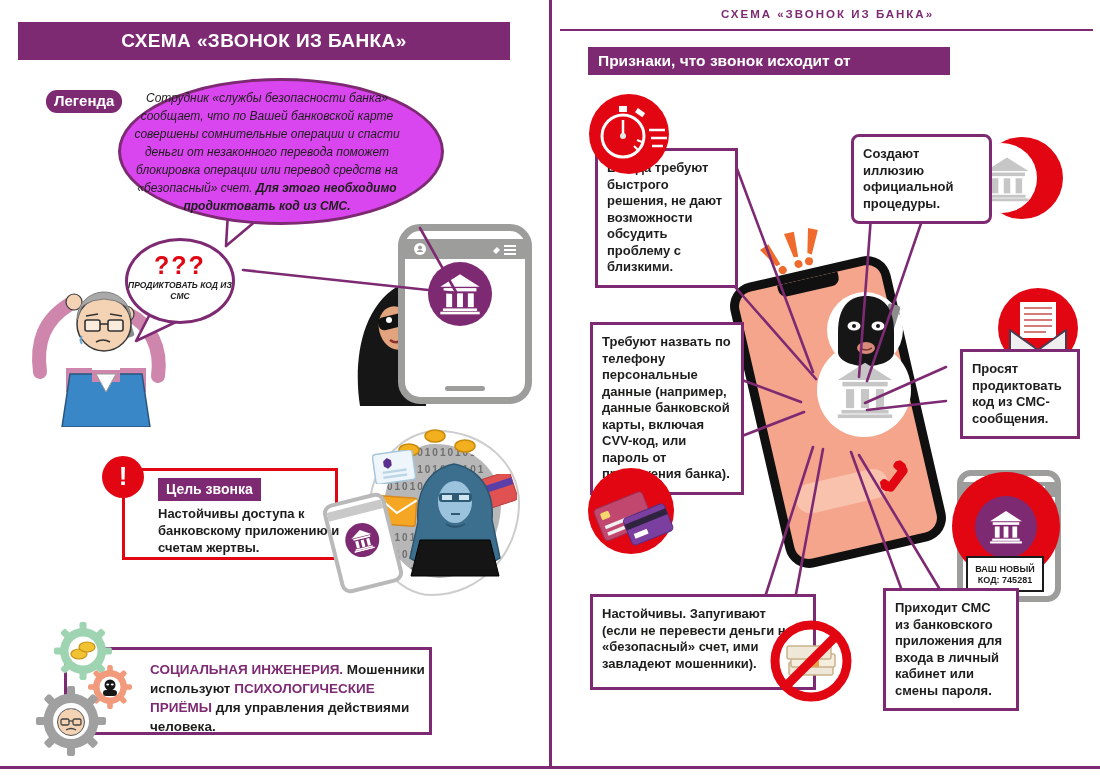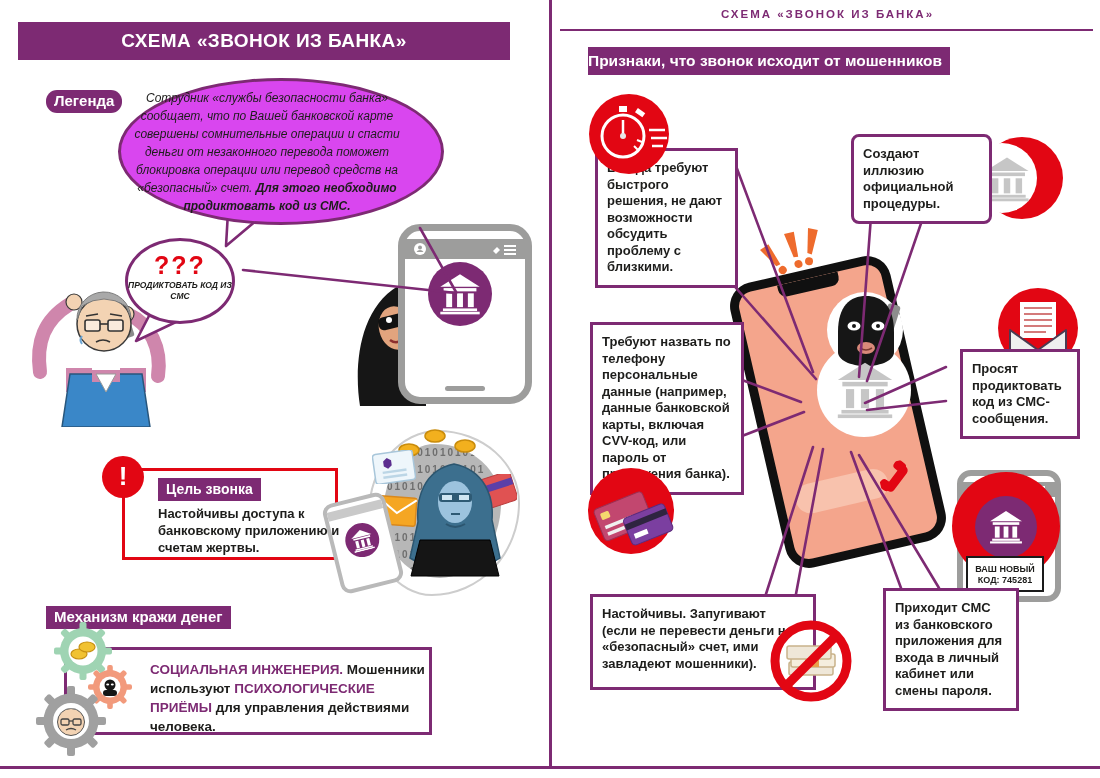--- a/index.html
+++ b/index.html
@@ -58,21 +58,21 @@
               border-radius:22px;background:#fff;z-index:12;box-sizing:border-box;}
   .pl-bar{position:absolute;left:0;top:8px;width:120px;height:20px;background:var(--frame);}
   .pl-home{position:absolute;left:40px;bottom:6px;width:40px;height:5px;border-radius:3px;background:var(--frame);}
   .purple-circ{background:var(--purple);}
 
   
   .r-header{left:560px;top:8px;width:535px;text-align:center;color:var(--purple);
             font-weight:bold;font-size:11.5px;letter-spacing:2px;z-index:30;}
   .r-line{left:560px;top:29px;width:533px;height:2px;background:var(--purple);z-index:30;}
   .r-banner{left:588px;top:47px;width:362px;height:28px;font-size:15.5px;line-height:28px;
-            box-sizing:border-box;z-index:30;position:absolute;}
+            padding-left:10px;box-sizing:border-box;z-index:30;position:absolute;}
   .c1{left:595px;top:148px;width:143px;min-height:132px;}
   .c2{left:590px;top:322px;width:154px;min-height:148px;}
   .c3{left:590px;top:594px;width:226px;min-height:96px;}
   .c4{left:851px;top:134px;width:141px;min-height:70px;border-radius:8px;}
   .c5{left:944px;top:349px;width:120px;min-height:82px;margin-left:16px;}
   .c6{left:883px;top:588px;width:136px;min-height:116px;}
   .cphone{left:756px;top:266px;width:164px;height:292px;background:#101010;border-radius:24px;
           transform:rotate(-13deg);z-index:10;}
   .cphone-screen{position:absolute;left:9px;top:9px;right:9px;bottom:9px;
                  background:var(--salmon);border-radius:15px;overflow:hidden;}
@@ -223,21 +223,20 @@
 
   <div class="abs" style="left:331px;top:497px;width:64px;height:92px;transform:rotate(-14deg);
        background:#fff;border:4px solid #b9b9b9;border-radius:10px;z-index:13;box-sizing:border-box">
     <div style="position:absolute;left:0;top:4px;width:100%;height:9px;background:#c9c9c9"></div>
     <div class="circle" style="position:absolute;left:11px;top:22px;width:34px;height:34px;background:var(--purple)"></div>
     <svg style="position:absolute;left:17px;top:28px" width="22" height="22" viewBox="0 0 64 64">
         <use href="#bank-sym" fill="#fff"></use>
       </svg>
   </div>
 
-  <div class="plabel mech-label">Механизм кражи денег</div>
   <div class="mech-box"></div>
   <div class="mech-text">
     <span class="hl">СОЦИАЛЬНАЯ ИНЖЕНЕРИЯ.</span><span> Мошенники используют </span><span class="hl">ПСИХОЛОГИЧЕСКИЕ ПРИЁМЫ</span><span> для управления действиями человека.</span>
   </div>
 
   <svg class="abs z30" style="left:52px;top:620px" width="62" height="62" viewBox="0 0 62 62">
     <g transform="translate(31,31)" fill="#9fd4b3">
       <g>
           <rect x="-3.5" y="-29" width="7" height="10" rx="2"></rect>
         </g>

